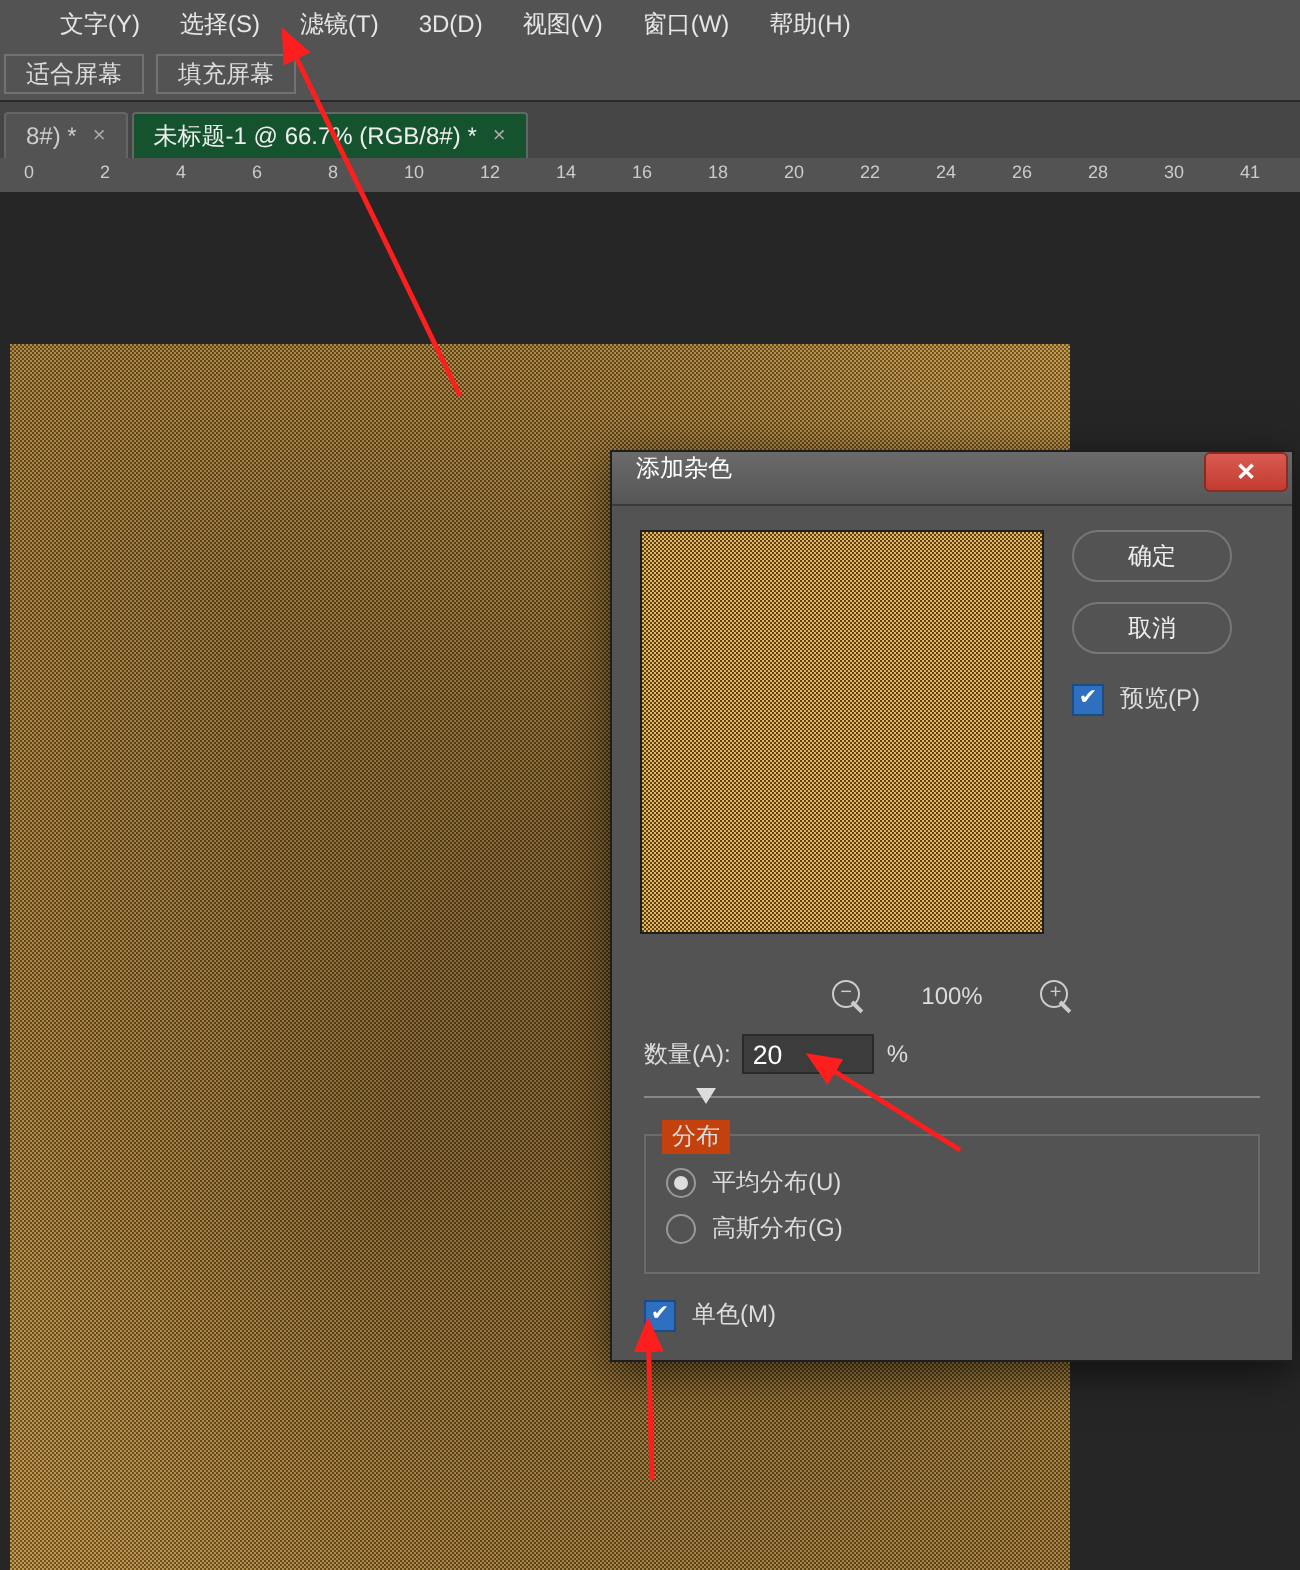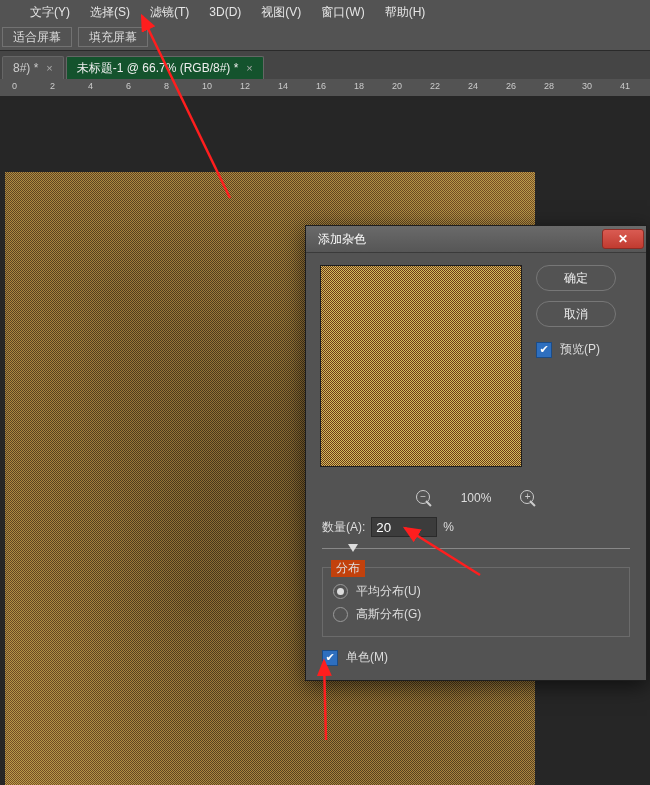--- a/index.html
+++ b/index.html
@@ -19,21 +19,21 @@
 .canvas::before{content:"";position:absolute;inset:0;background:
 radial-gradient(circle at 20% 20%,rgba(0,0,0,.25),transparent 55%),
 radial-gradient(circle at 70% 35%,rgba(0,0,0,.25),transparent 55%),
 radial-gradient(circle at 35% 70%,rgba(0,0,0,.25),transparent 55%),
 radial-gradient(circle at 85% 85%,rgba(0,0,0,.25),transparent 55%);
 mix-blend-mode:multiply}
 .canvas::after{content:"";position:absolute;inset:0;opacity:.33;background:
 repeating-conic-gradient(from 0deg at 1px 1px,#000 0deg 90deg,#fff 90deg 180deg) 0 0/2px 2px;
 mix-blend-mode:overlay}
 .dialog{position:absolute;left:305px;top:225px;width:340px;background:#535353;border:1px solid #1e1e1e;box-shadow:0 5px 20px rgba(0,0,0,.6)}
-.dlg-title{height:26px;background:linear-gradient(#6a6a6a,#565656);display:flex;align-items:center;padding:0 2px 0 12px;color:#fff;font-size:12px;border-bottom:1px solid #3a3a3a}
+.dlg-title{height:26px;background:linear-gradient(#6a6a6a,#565656);display:flex;padding:0 2px 0 12px;color:#fff;font-size:12px;border-bottom:1px solid #3a3a3a}
 .dlg-title .close{margin-left:auto;width:40px;height:18px;background:linear-gradient(#d95b52,#c13b30);border-radius:3px;display:flex;align-items:center;justify-content:center;border:1px solid #8c2b24;cursor:pointer}
 .dlg-title .close span{color:#fff;font-weight:bold;font-family:Arial}
 .dlg-body{padding:12px 24px 16px 14px;display:flex;gap:14px}
 .preview{width:200px;height:200px;background:#a07b3a;border:1px solid #1e1e1e;position:relative;overflow:hidden}
 .preview::after{content:"";position:absolute;inset:0;opacity:.55;background:
 repeating-conic-gradient(from 0deg at 1px 1px,#000 0deg 90deg,#fff 90deg 180deg) 0 0/2px 2px;
 mix-blend-mode:overlay}
 .side{flex:1;display:flex;flex-direction:column;gap:10px}
 .psbtn{width:78px;height:24px;border:1px solid #777;border-radius:14px;background:#535353;color:#eee;display:flex;align-items:center;justify-content:center;cursor:pointer}
 .chk{display:flex;align-items:center;gap:8px;margin-top:4px}

